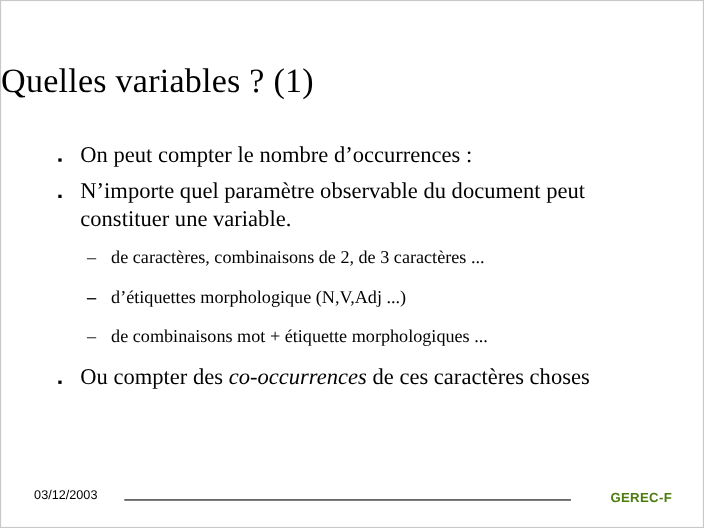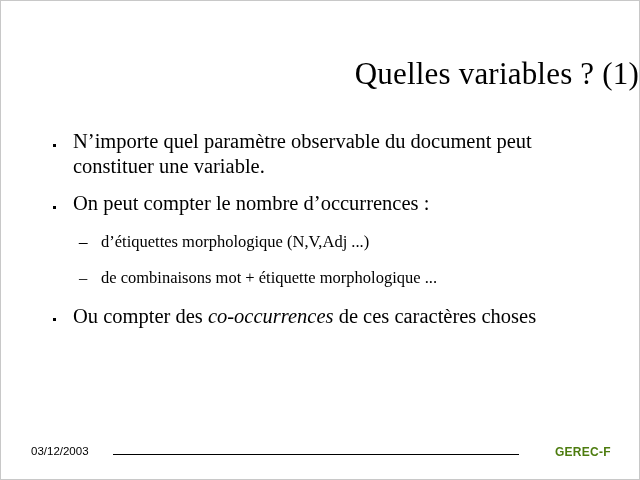--- a/index.html
+++ b/index.html
@@ -19,21 +19,21 @@
     height: 480px;
     box-sizing: border-box;
     border: 1px solid #c8c8c8;
     background: #ffffff;
   }
   .slide-title {
     position: absolute;
     top: 55px;
     left: 0;
     width: 100%;
-    text-align: right;
+    text-align: left;
     font-family: "Liberation Serif", serif;
     font-size: 31px;
     color: #000000;
     letter-spacing: 0.2px;
   }
   .body {
     position: absolute;
     top: 128px;
     left: 46px;
     width: 560px;
@@ -110,44 +110,45 @@
 </style>
 </head>
 <body>
 
 <div class="slide">
 
   <div class="slide-title">Quelles variables ? (1)</div>
 
   <div class="body">
 
+    <div class="bullet-l1 spacer-tight">
+      <span class="marker"></span>
+      <span class="bullet-text">On peut compter le nombre d’occurrences :</span>
+    </div>
+
     <div class="bullet-l1">
       <span class="marker"></span>
       <span class="bullet-text">N’importe quel paramètre observable du document peut constituer une variable.</span>
     </div>
 
-    <div class="bullet-l1 spacer-tight">
-      <span class="marker"></span>
-      <span class="bullet-text">On peut compter le nombre d’occurrences :</span>
-    </div>
-
     <div class="sublist">
       <div class="bullet-l2">
         <span class="dash">–</span>
+        <span class="bullet-text">de caractères, combinaisons de 2, de 3 caractères ...</span>
       </div>
       <div class="bullet-l2">
         <span class="dash">–</span>
       </div>
       <div class="bullet-l2">
         <span class="dash">–</span>
         <span class="bullet-text">d’étiquettes morphologique (N,V,Adj ...)</span>
       </div>
       <div class="bullet-l2">
         <span class="dash">–</span>
-        <span class="bullet-text">de combinaisons mot + étiquette morphologique ...</span>
+        <span class="bullet-text">de combinaisons mot + étiquette morphologiques ...</span>
       </div>
     </div>
 
     <div class="bullet-l1">
       <span class="marker"></span>
       <span class="bullet-text">Ou compter des </span><em class="it">co-occurrences</em><span class="bullet-text"> de ces caractères choses</span>
     </div>
 
   </div>
 

